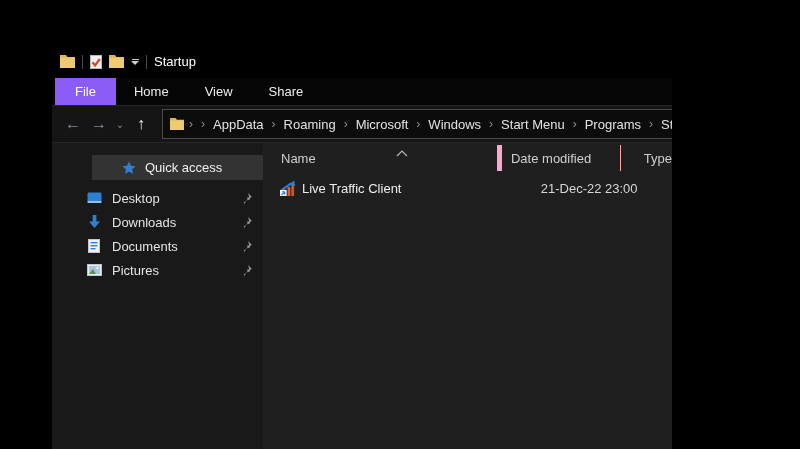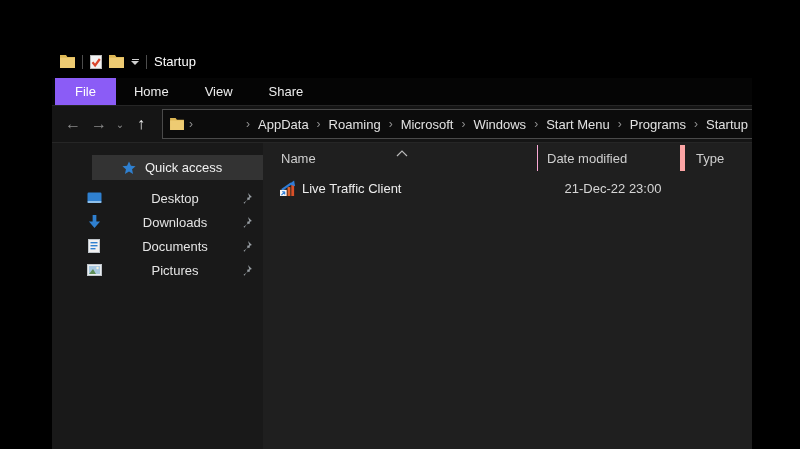--- a/index.html
+++ b/index.html
@@ -1,18 +1,18 @@
 <!DOCTYPE html>
 <html><head>
 <meta charset="utf-8">
 <style>
   * { margin:0; padding:0; box-sizing:border-box; }
   html,body { width:800px; height:449px; background:#000; overflow:hidden;
               font-family:"Liberation Sans","DejaVu Sans",sans-serif; }
-  #screen { position:relative; width:752px; height:449px; background:#000;text-align:center; }
+  #screen { position:relative; width:672px; height:449px; background:#000; }
 
   
   .window { position:absolute; left:52px; top:45px; right:0; bottom:0;
             display:flex; flex-direction:column; background:#1f1f1f; }
 
   
   .titlebar { height:33px; background:#000; display:flex; align-items:center;
               padding-left:8px; flex:0 0 auto; }
   .qat { display:flex; align-items:center; gap:7px; }
   .vsep { width:1px; height:14px; background:#4d4d4d; }
@@ -57,22 +57,22 @@
                padding-left:34px; padding-right:9px; }
   .side-item .label { color:#e4e4e4; font-size:13px; margin-left:10px; flex:1; }
   .icon16 { width:16px; height:16px; display:flex; align-items:center;
             justify-content:center; flex:0 0 auto; }
 
   .main { flex:1; background:#1f1f1f; position:relative; overflow:hidden; }
   .listheader { display:flex; height:30px; align-items:center; position:relative; }
   .col { font-size:13px; color:#cfcfcf; height:26px; display:flex;
          align-items:center; }
   .col-name { width:274px; padding-left:18px; }
-  .col-date { width:143px; padding-left:9px; border-left:1px solid #f9a8d4; }
-  .col-type { flex:1; padding-left:11px; border-left:5px solid #fca5a5; }
+  .col-date { width:143px; padding-left:9px; border-left:5px solid #f9a8d4; }
+  .col-type { flex:1; padding-left:23px; border-left:1px solid #fca5a5; }
   .sort-caret { position:absolute; left:133px; top:0px; }
 
   .filerow { display:flex; height:24px; align-items:center; margin-top:3px; }
   .cell { font-size:13px; white-space:nowrap; overflow:hidden; }
   .cell-name { width:274px; padding-left:17px; display:flex; align-items:center;
                color:#ededed; }
   .cell-name .fname { margin-left:6px; }
   .cell-date { width:143px; padding-left:9px; color:#d6d6d6; }
   .cell-type { flex:1; padding-left:9px; color:#d6d6d6; }
 </style>

